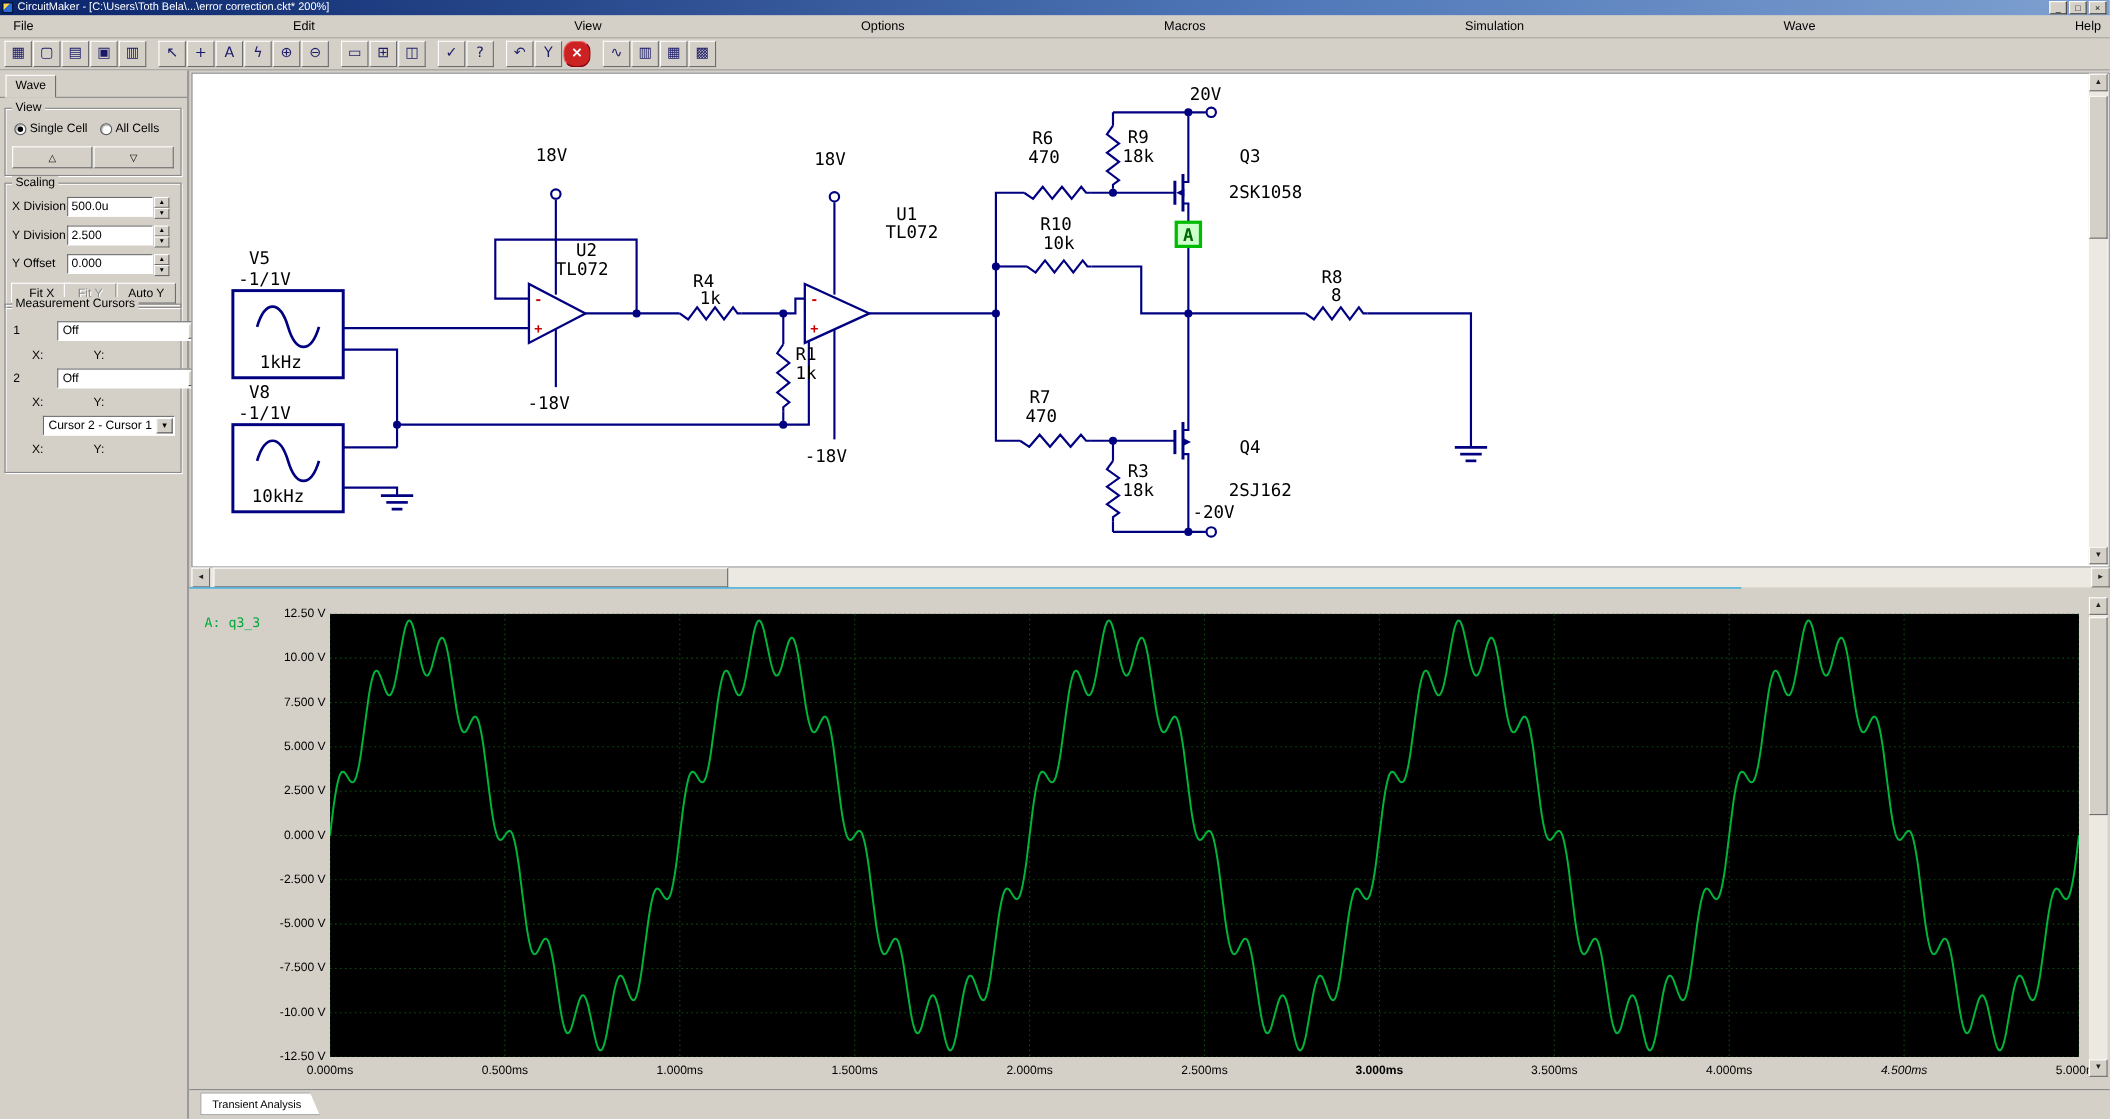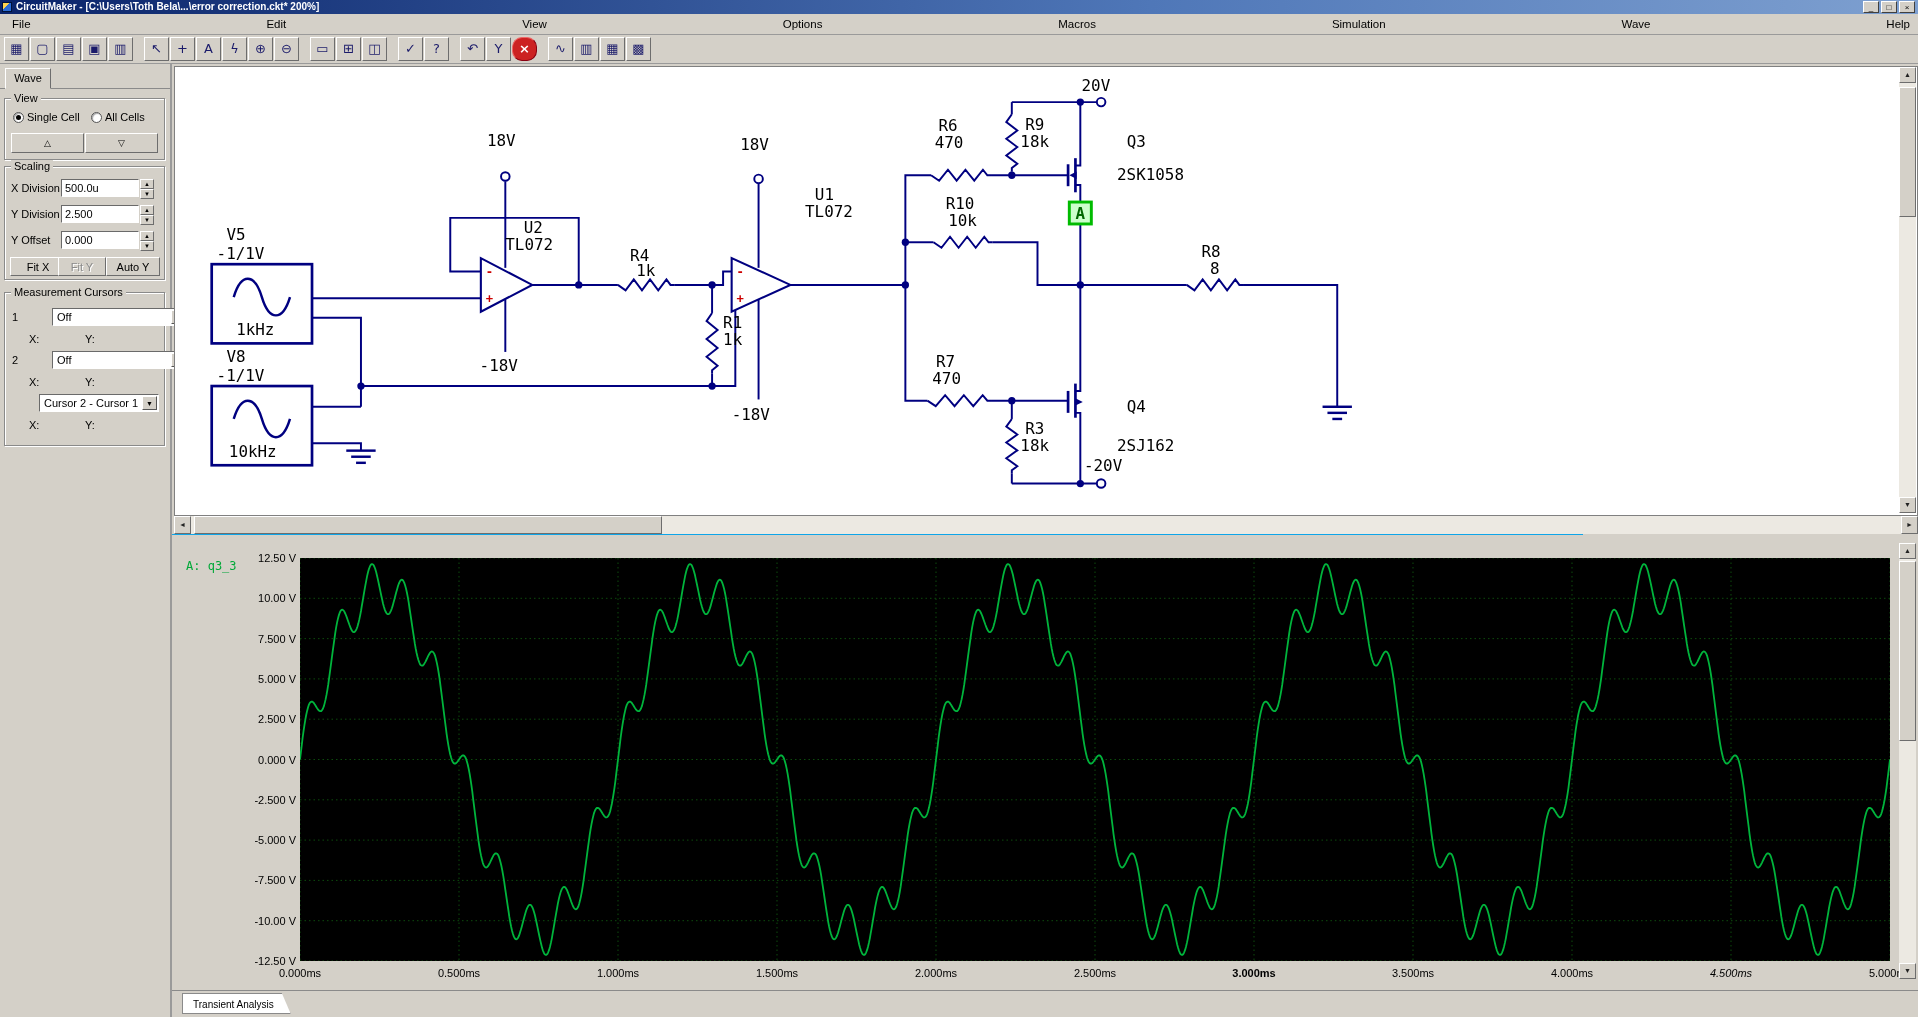--- a/index.html
+++ b/index.html
@@ -5,21 +5,21 @@
   html,body{margin:0;padding:0;width:1918px;height:1017px;overflow:hidden;
     font-family:"Liberation Sans",sans-serif;background:#d4d0c8;position:relative;}
   *{box-sizing:border-box;}
 
   
   .titlebar{position:absolute;left:0;top:0;width:1918px;height:14px;
     background:linear-gradient(to right,#0a246a,#4f77b8 60%,#7ea0d0);color:#fff;
     font-size:10px;line-height:14px;display:flex;align-items:center;}
   .app-icon{width:10px;height:10px;margin:0 4px 0 2px;
     background:linear-gradient(135deg,#ffd34d 0 40%,#2a6bd4 40% 100%);border:1px solid #00123a;}
-  .title-text{font-weight:bold;white-space:nowrap;}
+  .title-text{font-weight:normal;white-space:nowrap;}
   .win-buttons{margin-left:auto;display:flex;gap:2px;padding-right:3px;}
   .winbtn{width:16px;height:12px;background:#d4d0c8;border:1px solid;
     border-color:#fff #404040 #404040 #fff;font-size:8px;line-height:9px;text-align:center;
     color:#000;padding:0;}
   .menubar{position:absolute;left:0;top:14px;width:1918px;height:21px;background:#d4d0c8;
     border-bottom:1px solid #9a9a9a;display:flex;align-items:center;padding-left:4px;justify-content:space-between;}
   .menu-item{font-size:11.5px;padding:0 8px;line-height:20px;color:#000;}
   .toolbar{position:absolute;left:0;top:35px;width:1918px;height:29px;background:#d4d0c8;
     border-bottom:1px solid #9a9a9a;display:flex;align-items:center;padding-left:4px;gap:1px;}
   .tbtn{width:25px;height:24px;background:#d4d0c8;border:1px solid;
@@ -47,21 +47,21 @@
   .srow{position:absolute;left:0;width:100%;height:18px;}
   .slabel{position:absolute;left:6px;top:3px;}
   .sinput{position:absolute;left:56px;top:0;width:78px;height:18px;background:#fff;
     border:1px solid;border-color:#6a6a6a #fff #fff #6a6a6a;padding:2px 3px;font-size:11px;}
   .spin{position:absolute;left:135px;top:0;width:14px;height:18px;display:flex;flex-direction:column;}
   .spin i{flex:1;font-style:normal;font-size:6px;line-height:8px;text-align:center;background:#d4d0c8;
     border:1px solid;border-color:#fff #6d6d6d #6d6d6d #fff;}
   .fitbtn{position:absolute;top:90px;height:19px;background:#d4d0c8;border:1px solid;
     border-color:#fff #6d6d6d #6d6d6d #fff;font-size:11px;text-align:center;padding:0;}
   .fitbtn.disabled{color:#8a8a8a;text-shadow:1px 1px 0 #fff;}
-  .gb-cursors{left:4px;top:228px;width:161px;height:154px;}
+  .gb-cursors{left:4px;top:212px;width:161px;height:154px;}
   .cnum{position:absolute;left:7px;top:3px;}
   .combo{position:absolute;height:18px;background:#fff;border:1px solid;
     border-color:#6a6a6a #fff #fff #6a6a6a;font-size:11px;margin-left:29px;}
   .cval{position:absolute;left:4px;top:2px;white-space:nowrap;}
   .cbtn{position:absolute;right:1px;top:1px;width:15px;height:14px;background:#d4d0c8;
     border:1px solid;border-color:#fff #555 #555 #fff;font-size:7px;text-align:center;line-height:13px;}
   .xyrow span{position:absolute;}
 
   
   .schematic{position:absolute;left:174px;top:66px;width:1744px;height:450px;background:#fff;

